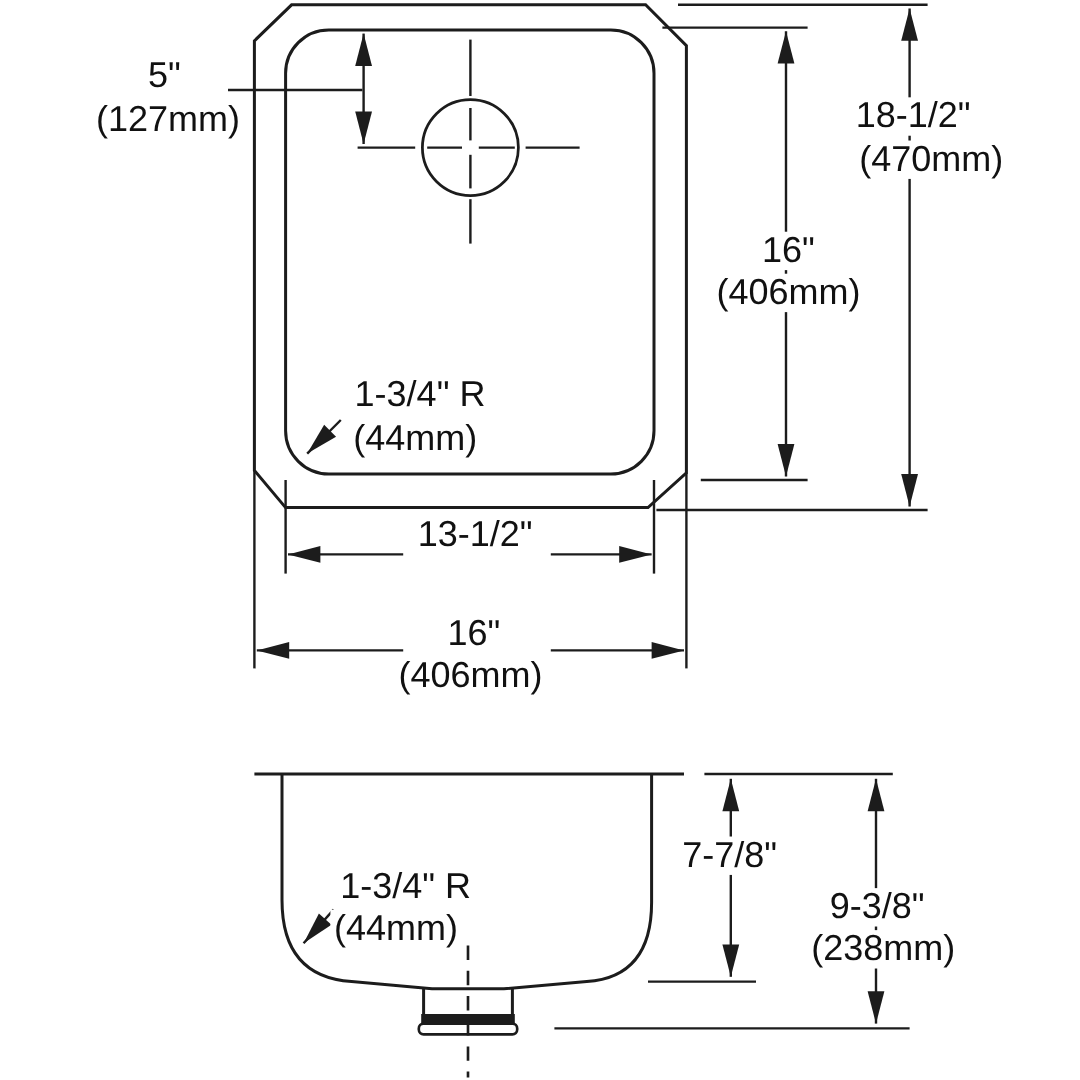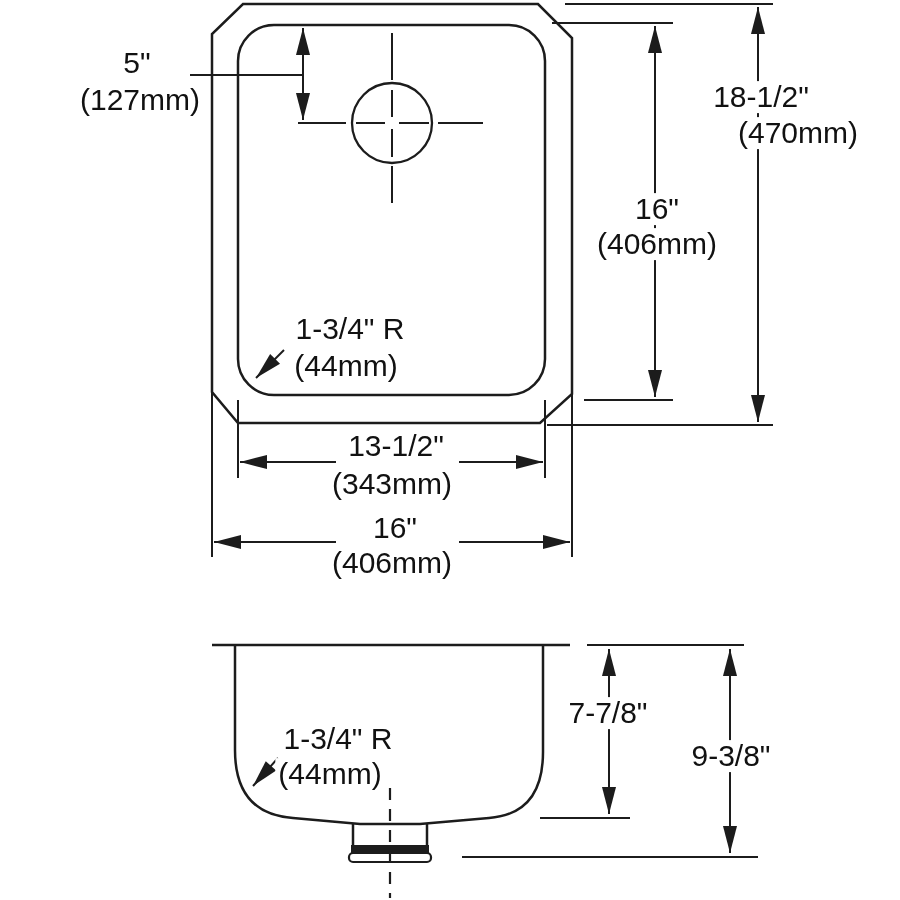--- a/index.html
+++ b/index.html
@@ -95,34 +95,34 @@
       <line x1="730" y1="649" x2="730" y2="853" marker-start="url(#arr)" marker-end="url(#arr)"></line>
 
       <line x1="278" y1="758" x2="253" y2="786" marker-end="url(#arr)"></line>
     </g>
   </svg>
 
   <div class="lbl" style="left:137px;top:63px">5"</div>
   <div class="lbl" style="left:140px;top:100px">(127mm)</div>
 
   <div class="lbl" style="left:761px;top:97px">18-1/2"</div>
-  <div class="lbl" style="left:798px;top:133px">(470mm)</div>
+  <div class="lbl" style="left:776px;top:133px">(470mm)</div>
 
   <div class="lbl" style="left:657px;top:209px">16"</div>
   <div class="lbl" style="left:657px;top:244px">(406mm)</div>
 
   <div class="lbl" style="left:350px;top:329px">1-3/4" R</div>
   <div class="lbl" style="left:346px;top:366px">(44mm)</div>
 
   <div class="lbl" style="left:396px;top:446px">13-1/2"</div>
-  <div class="lbl" style="left:392px;top:484px">(343mm)</div>
 
   <div class="lbl" style="left:395px;top:528px">16"</div>
   <div class="lbl" style="left:392px;top:563px">(406mm)</div>
 
   <div class="lbl" style="left:338px;top:739px">1-3/4" R</div>
   <div class="lbl" style="left:330px;top:774px">(44mm)</div>
 
   <div class="lbl" style="left:608px;top:713px">7-7/8"</div>
 
   <div class="lbl" style="left:731px;top:756px">9-3/8"</div>
+  <div class="lbl" style="left:736px;top:791px">(238mm)</div>
 
 </div>
 
 </body></html>

